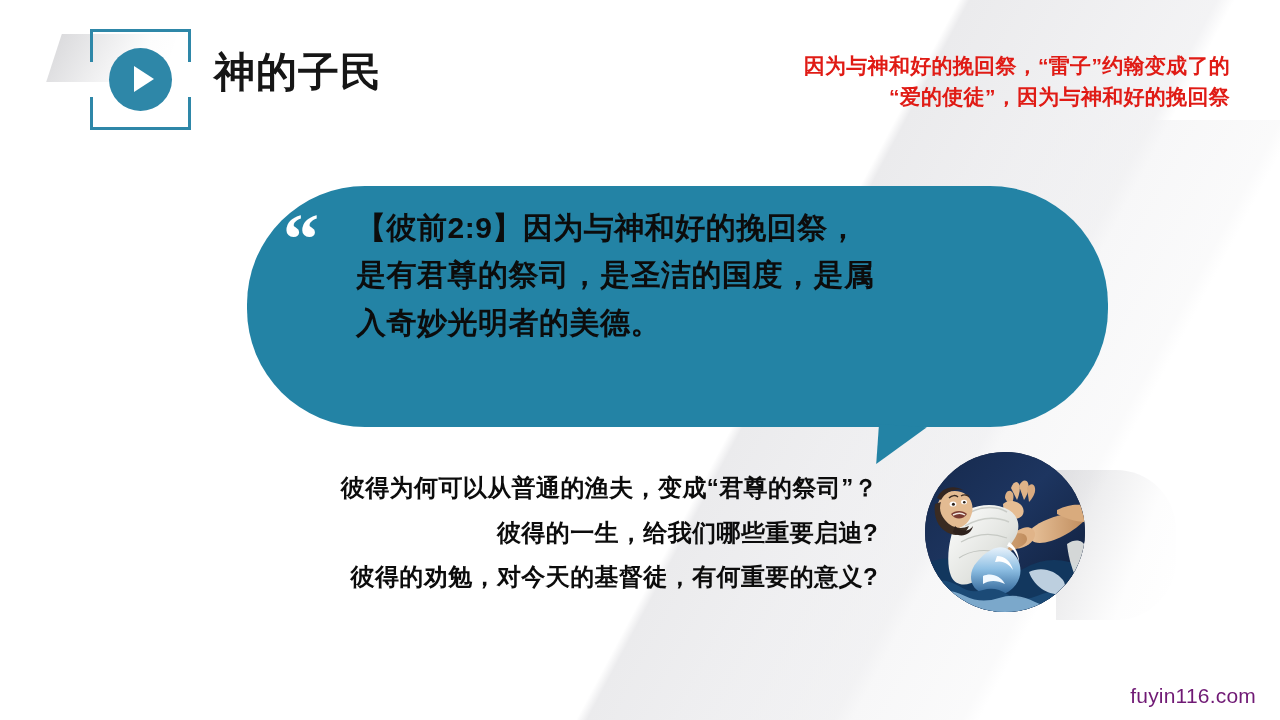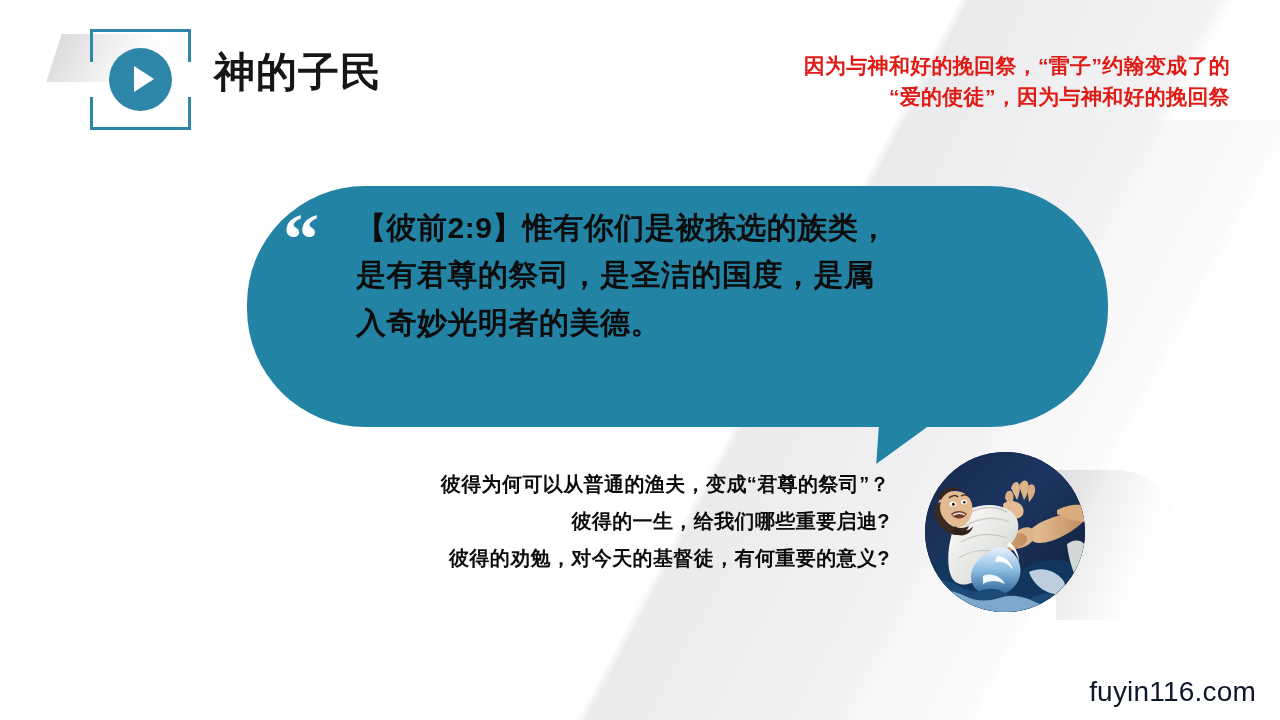--- a/index.html
+++ b/index.html
@@ -173,25 +173,25 @@
     font-size: 30px;
     font-weight: bold;
     color: #0c0c0c;
     line-height: 1.58;
     letter-spacing: 0.5px;
   }
 
   
   .questions {
     position: absolute;
-    left: 200px;
+    left: 188px;
     top: 466px;
     width: 690px;
     text-align: right;
-    font-size: 20px;
+    font-size: 24px;
     font-weight: bold;
     color: #0c0c0c;
     line-height: 1.86;
     letter-spacing: 0.4px;
   }
   .questions div { white-space: nowrap; }
 
   
   .pic-circle {
     position: absolute;
@@ -213,22 +213,22 @@
     background: linear-gradient(110deg, rgba(196,196,200,0.50) 0%, rgba(238,238,240,0.12) 65%, rgba(255,255,255,0) 100%);
     border-radius: 0 60px 60px 0;
     pointer-events: none;
   }
 
   
   .watermark {
     position: absolute;
     right: 24px;
     bottom: 12px;
-    font-size: 28px;
-    color: #0f172a;
+    font-size: 21px;
+    color: #701a75;
     letter-spacing: 0.2px;
   }
 </style>
 </head>
 <body>
 
 <div id="slide">
 
   <div class="bg-sheen-a"></div>
   <div class="bg-sheen-b"></div>
@@ -250,21 +250,21 @@
 
   <div class="red-head">
     <div>因为与神和好的挽回祭，“雷子”约翰变成了的</div>
     <div>“爱的使徒”，因为与神和好的挽回祭</div>
   </div>
 
   <div class="bubble"></div>
   <div class="bubble-tail"></div>
   <div class="bubble-quotemark">“</div>
   <div class="bubble-text">
-    <div>【彼前2:9】惟有你们是被拣选的族类，</div>
+    <div>【彼前2:9】因为与神和好的挽回祭，</div>
     <div>是有君尊的祭司，是圣洁的国度，是属</div>
     <div>入奇妙光明者的美德。</div>
   </div>
 
   <div class="questions">
     <div>彼得为何可以从普通的渔夫，变成“君尊的祭司”？</div>
     <div>彼得的一生，给我们哪些重要启迪?</div>
     <div>彼得的劝勉，对今天的基督徒，有何重要的意义?</div>
   </div>
 

